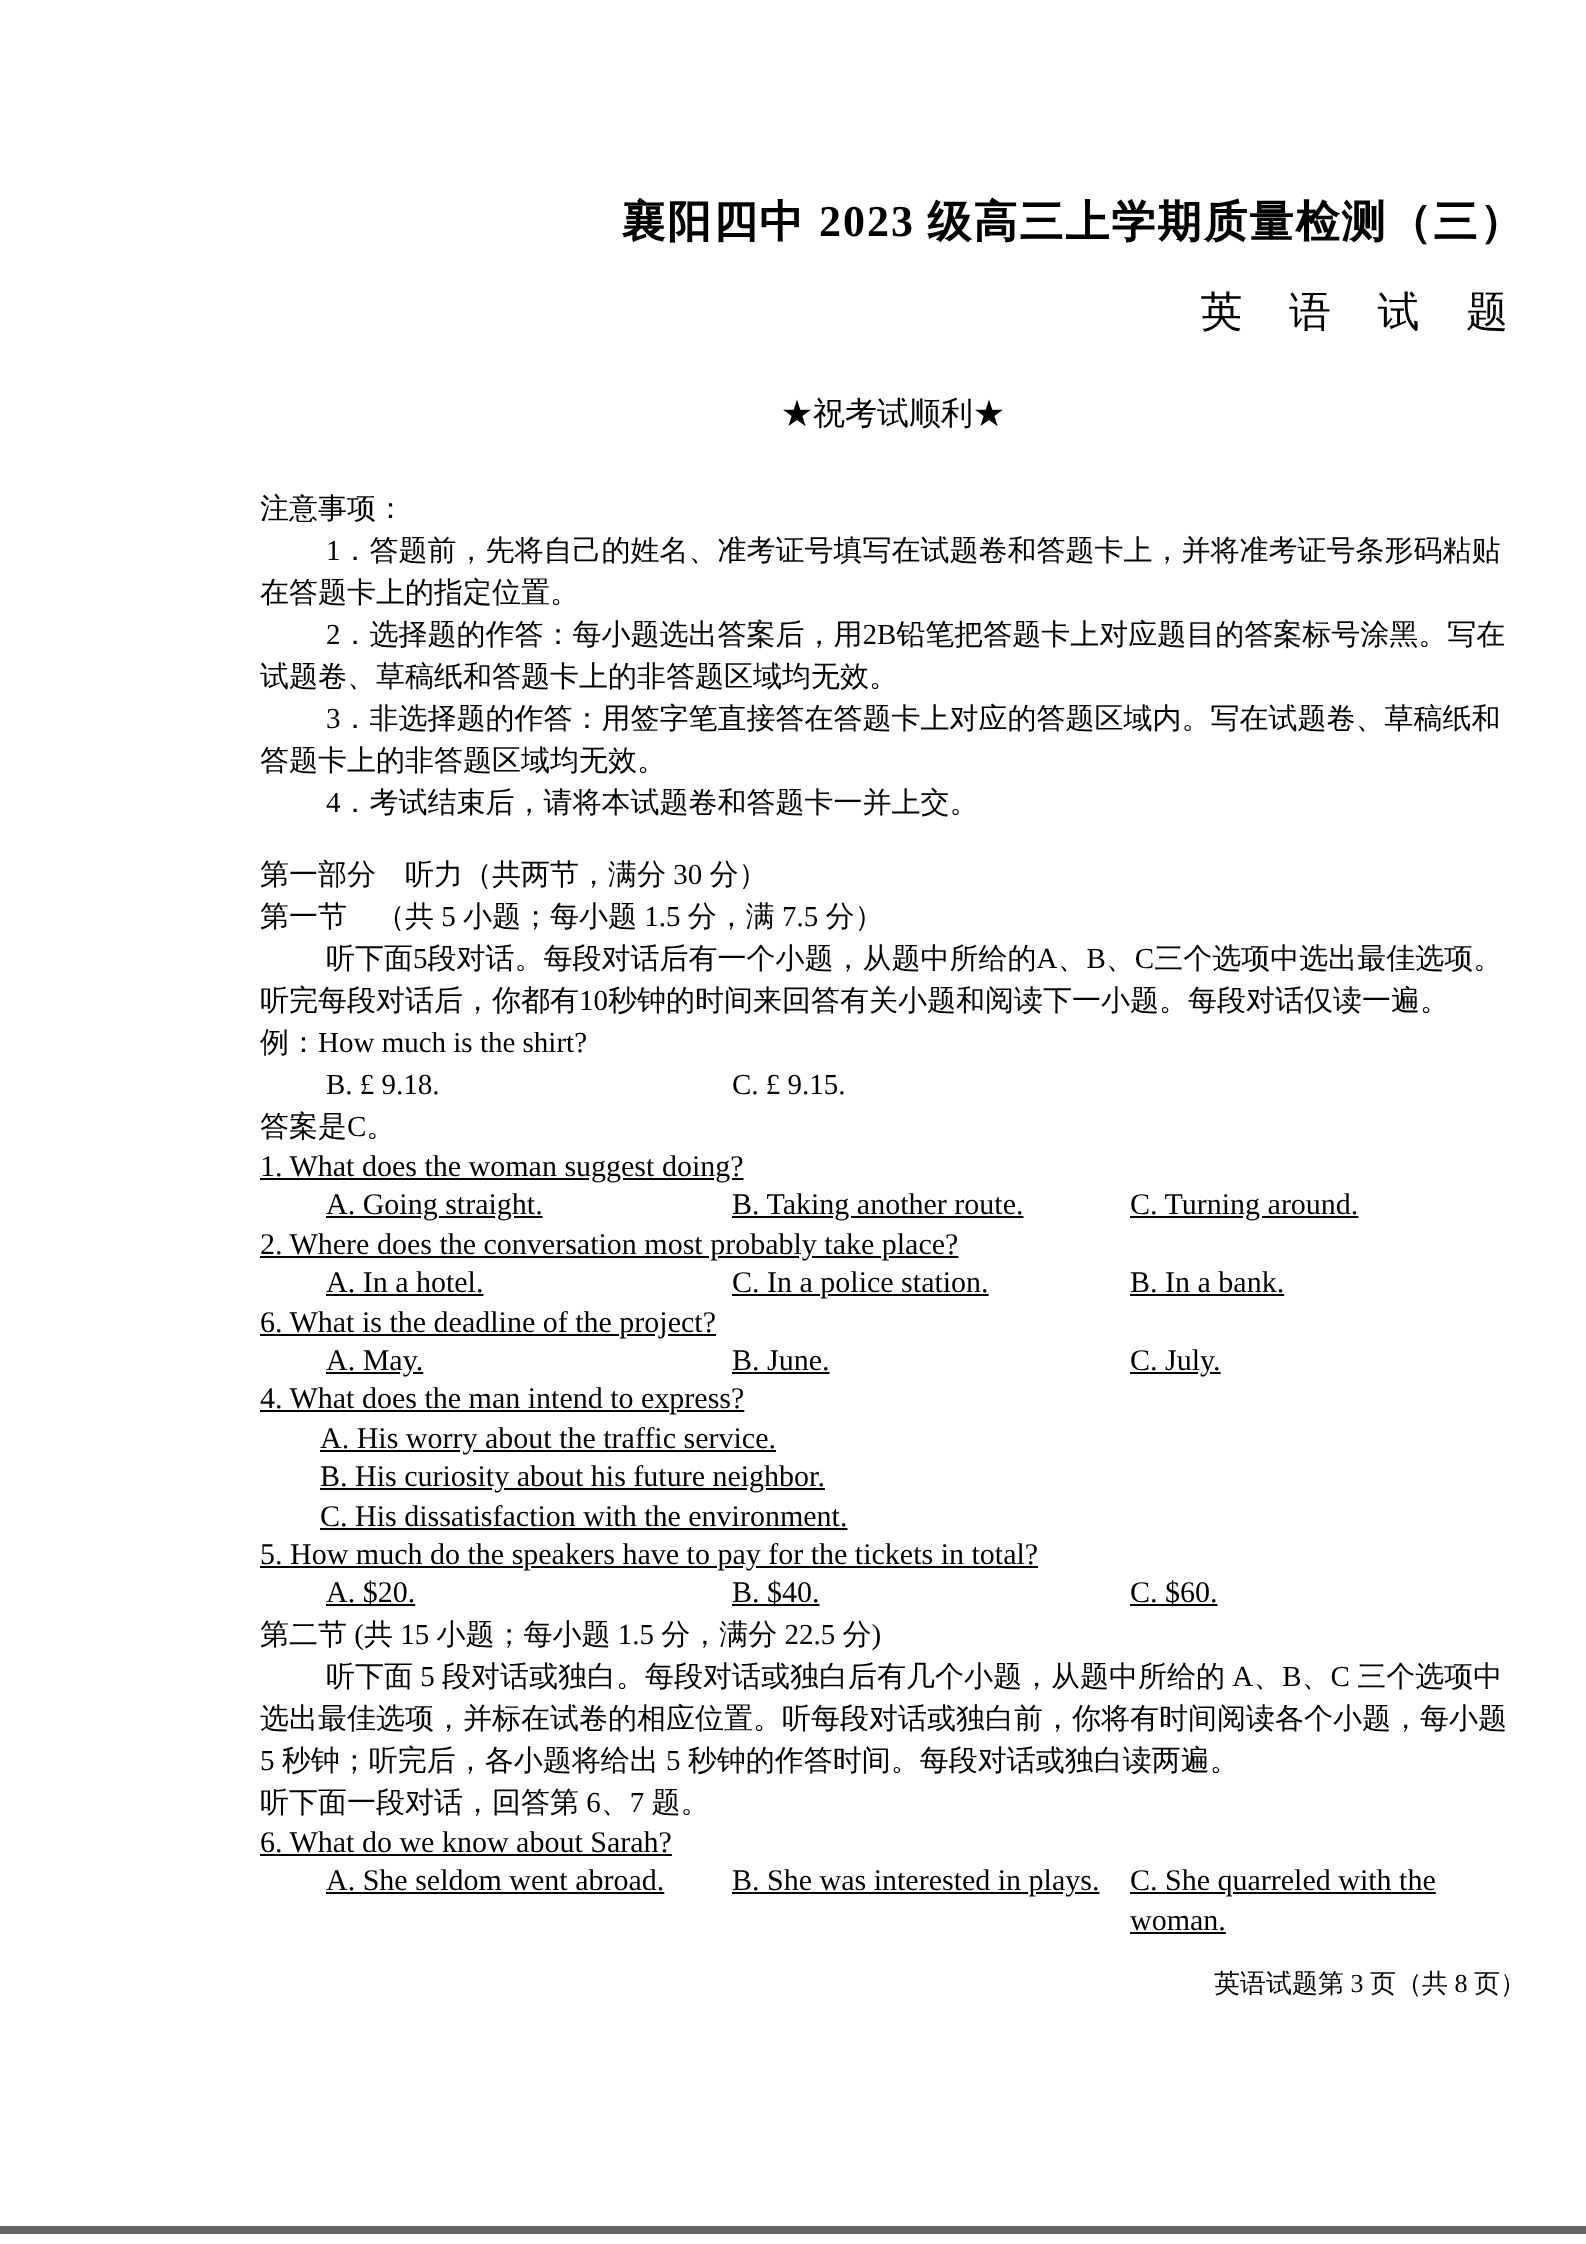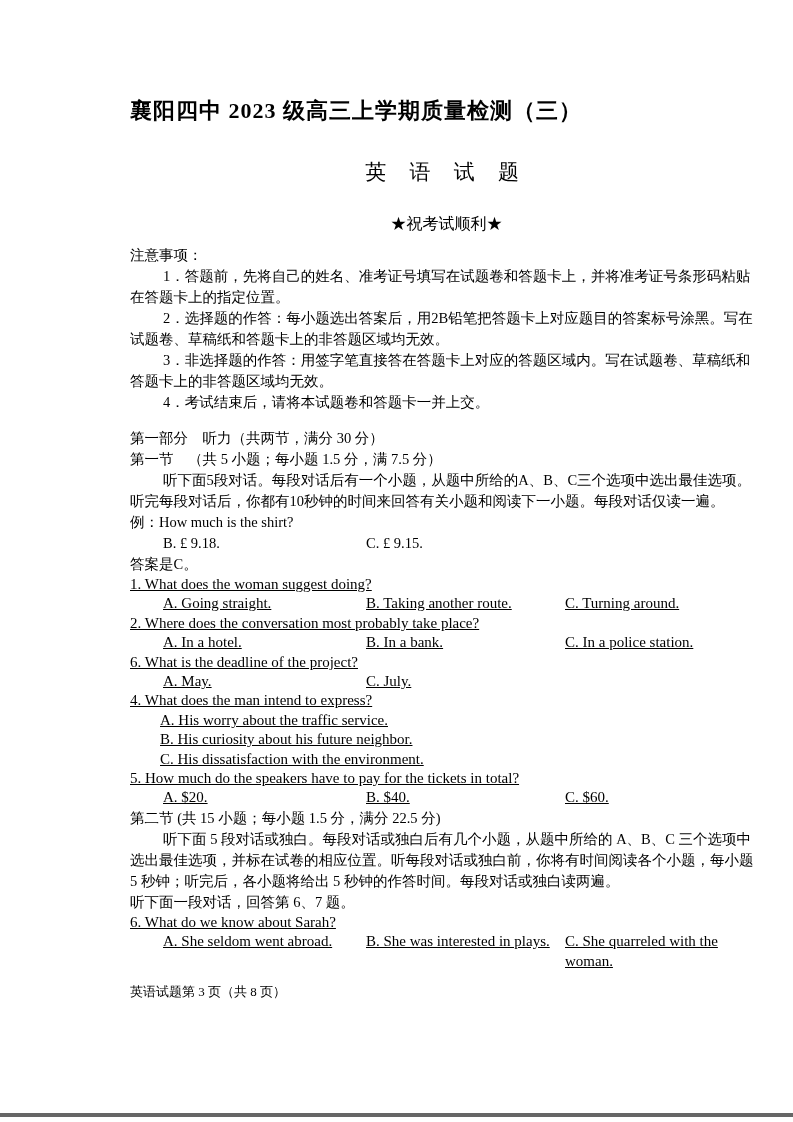--- a/index.html
+++ b/index.html
@@ -10,51 +10,51 @@
     width: 793px;
     height: 1122px;
     margin: 0 auto;
     background: #fff;
     overflow: hidden;
   }
   .content {
     padding: 96px 30px 0 130px; 
   }
   .doc-title {
-    text-align: left;
+    text-align: right;
     font-size: 22px;
     font-weight: bold;
     line-height: 30px;
     letter-spacing: 1px;
   }
   .subject-title {
-    text-align: center;
+    text-align: right;
     font-size: 21px;
     line-height: 28px;
     letter-spacing: 9px;
-    margin-top: 32px;
+    margin-top: 16px;
   }
   .wish-line {
     text-align: center;
     font-size: 16px;
     line-height: 22px;
     margin-top: 27px;
   }
   .cn { font-size: 14.5px; line-height: 21px; }
   .indent { text-indent: 33px; }
-  .notice { margin-top: 10px; }
+  .notice { margin-top: 26px; }
   .part-heading { margin-top: 15px; }
   .en { font-size: 15px; line-height: 19.4px; text-decoration: underline; }
   .opt-row { display: flex; padding-left: 33px; }
   .opt-row .opt:nth-child(1) { width: 203px; flex: 0 0 auto; }
   .opt-row .opt:nth-child(2) { width: 199px; flex: 0 0 auto; }
   .opt-row .opt:nth-child(3) { flex: 1 1 auto; }
   .opt-stack { padding-left: 30px; }
   .footer {
-    text-align: left;
+    text-align: right;
     font-size: 13px;
     line-height: 18px;
     margin-top: 12px;
   }
   .bottom-rule {
     position: absolute;
     left: 0;
     right: 0;
     top: 1113px;
     height: 4px;
@@ -99,29 +99,30 @@
         <span class="opt">A. Going straight.</span>
         <span class="opt">B. Taking another route.</span>
         <span class="opt">C. Turning around.</span>
       </div>
     </div>
 
     <div>
       <div class="en">2. Where does the conversation most probably take place?</div>
       <div class="en opt-row">
         <span class="opt">A. In a hotel.</span>
+        <span class="opt">C. In a police station.</span>
         <span class="opt">B. In a bank.</span>
-        <span class="opt">C. In a police station.</span>
       </div>
     </div>
 
     <div>
       <div class="en">6. What is the deadline of the project?</div>
       <div class="en opt-row">
         <span class="opt">A. May.</span>
+        <span class="opt">B. June.</span>
         <span class="opt">C. July.</span>
       </div>
     </div>
 
     <div>
       <div class="en">4. What does the man intend to express?</div>
       <div class="en opt-stack">A. His worry about the traffic service.</div>
       <div class="en opt-stack">B. His curiosity about his future neighbor.</div>
       <div class="en opt-stack">C. His dissatisfaction with the environment.</div>
     </div>

